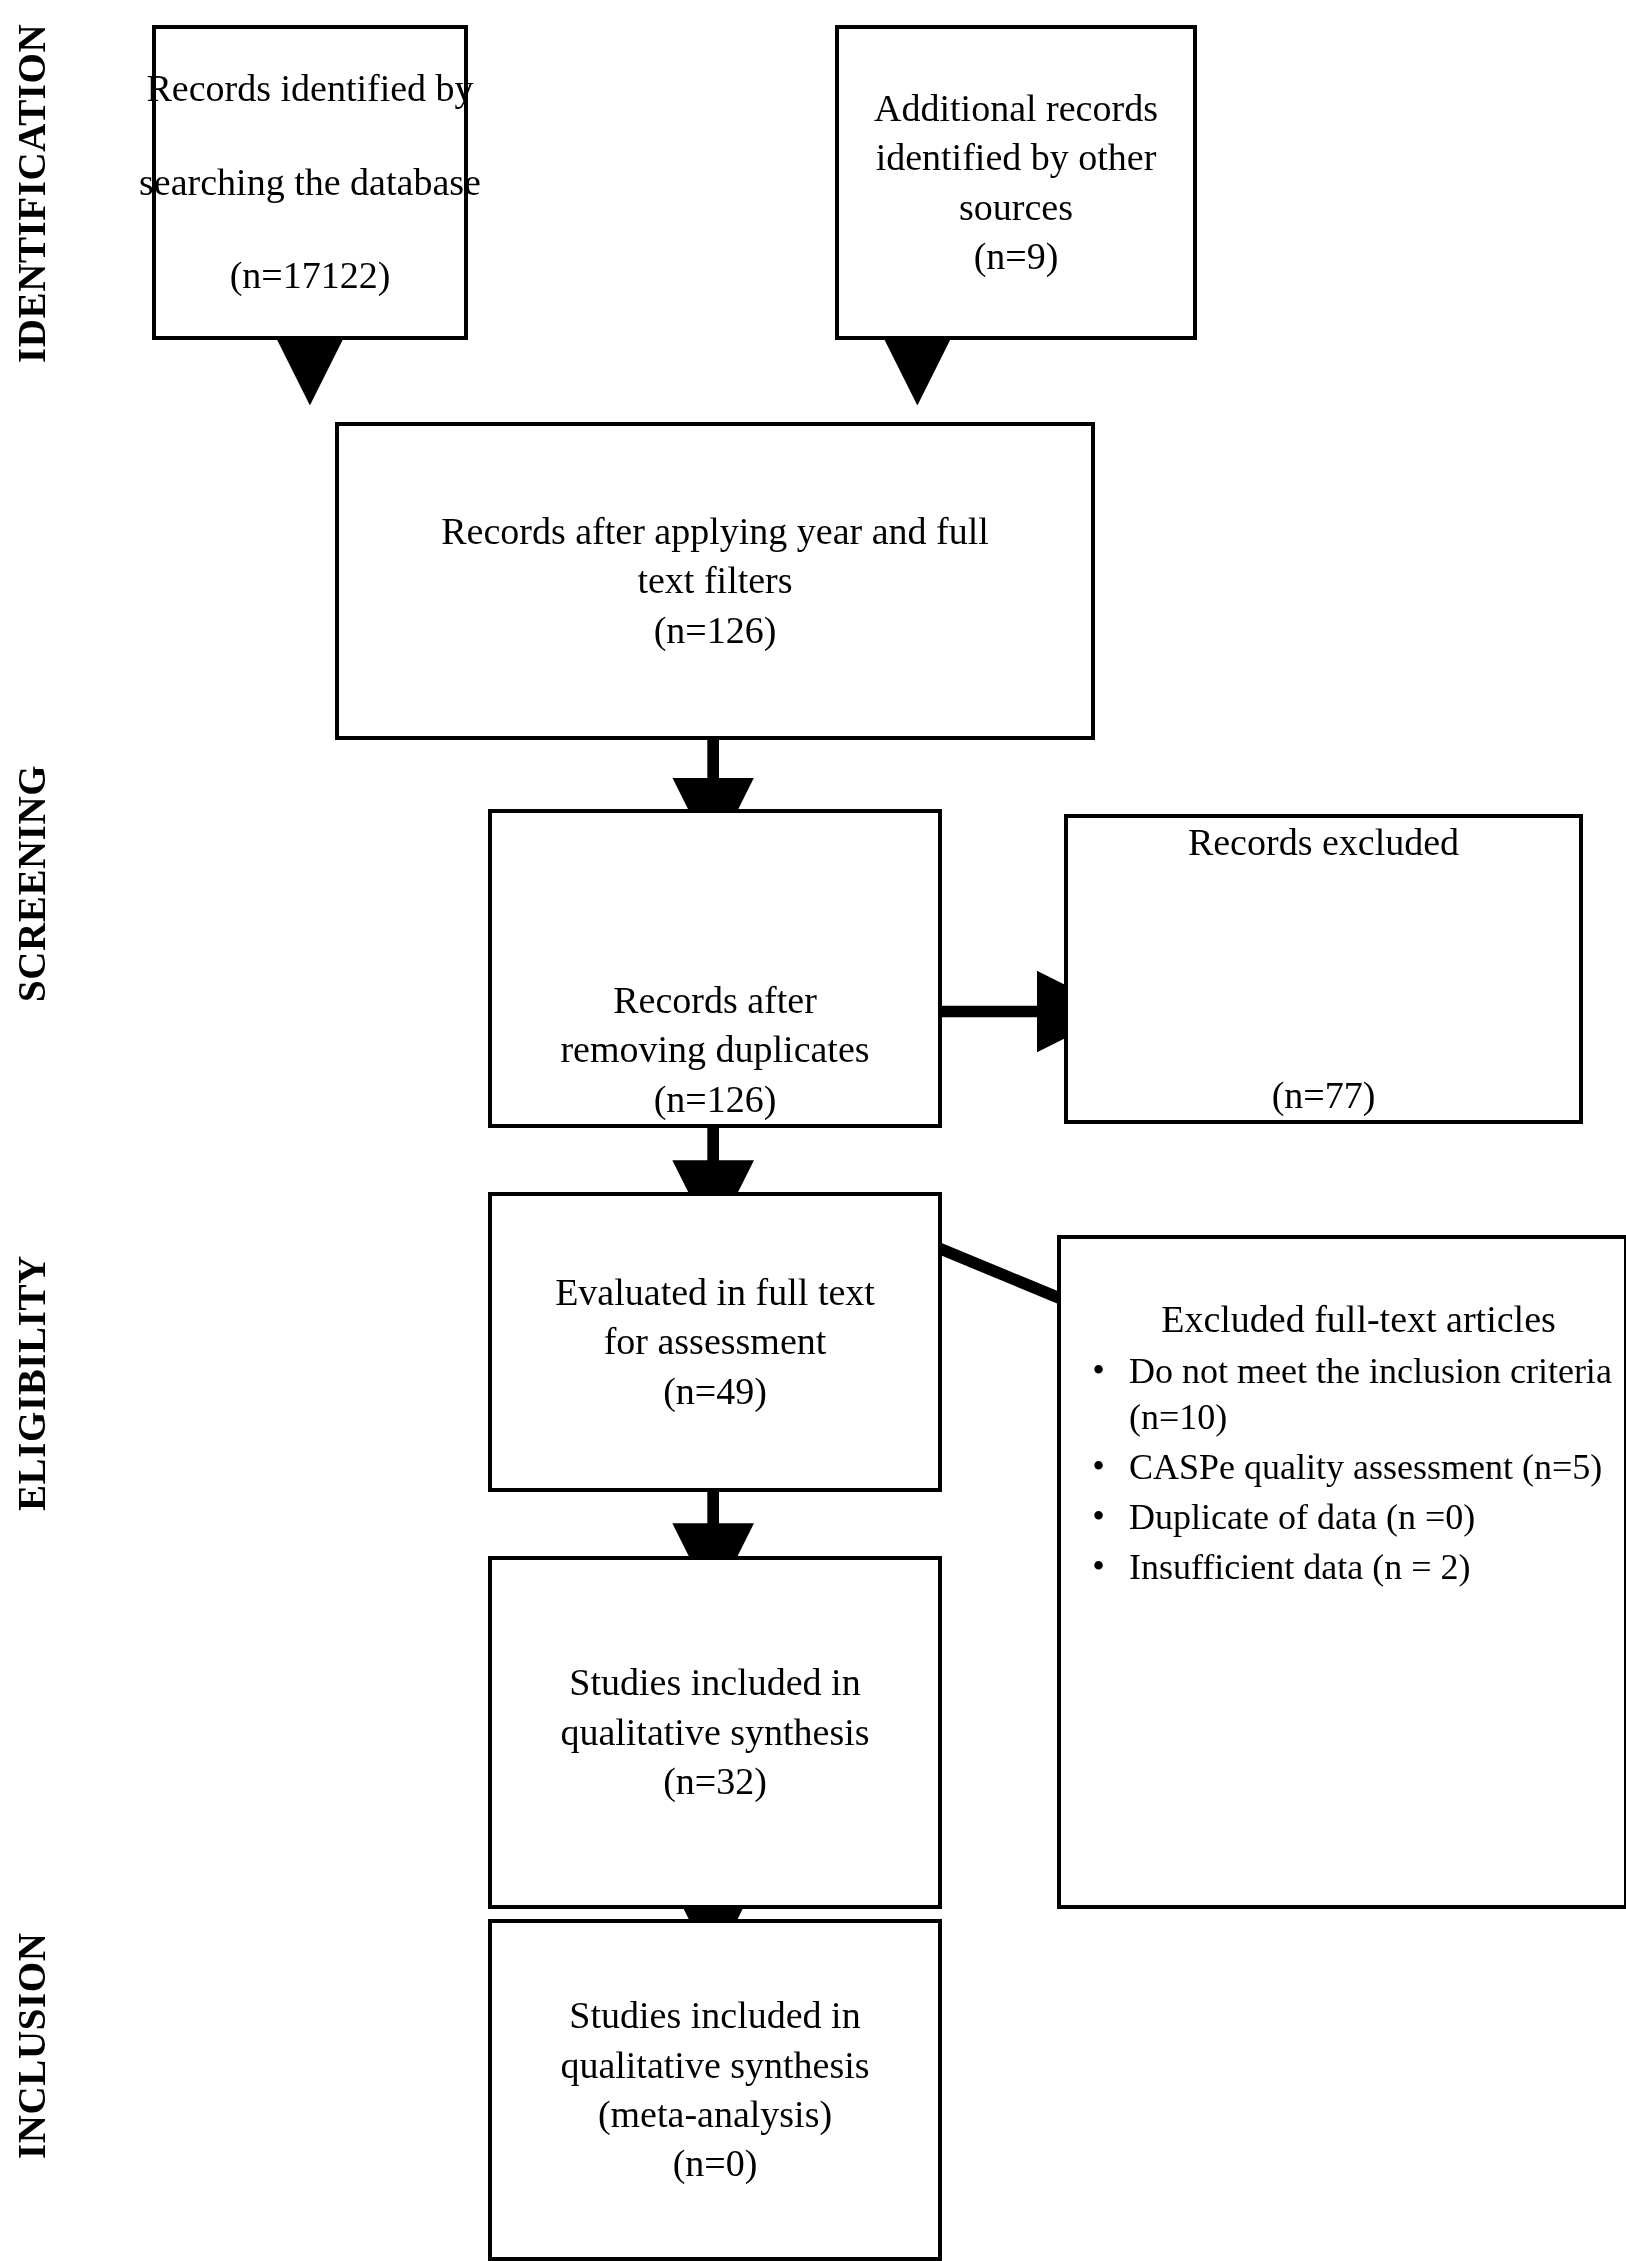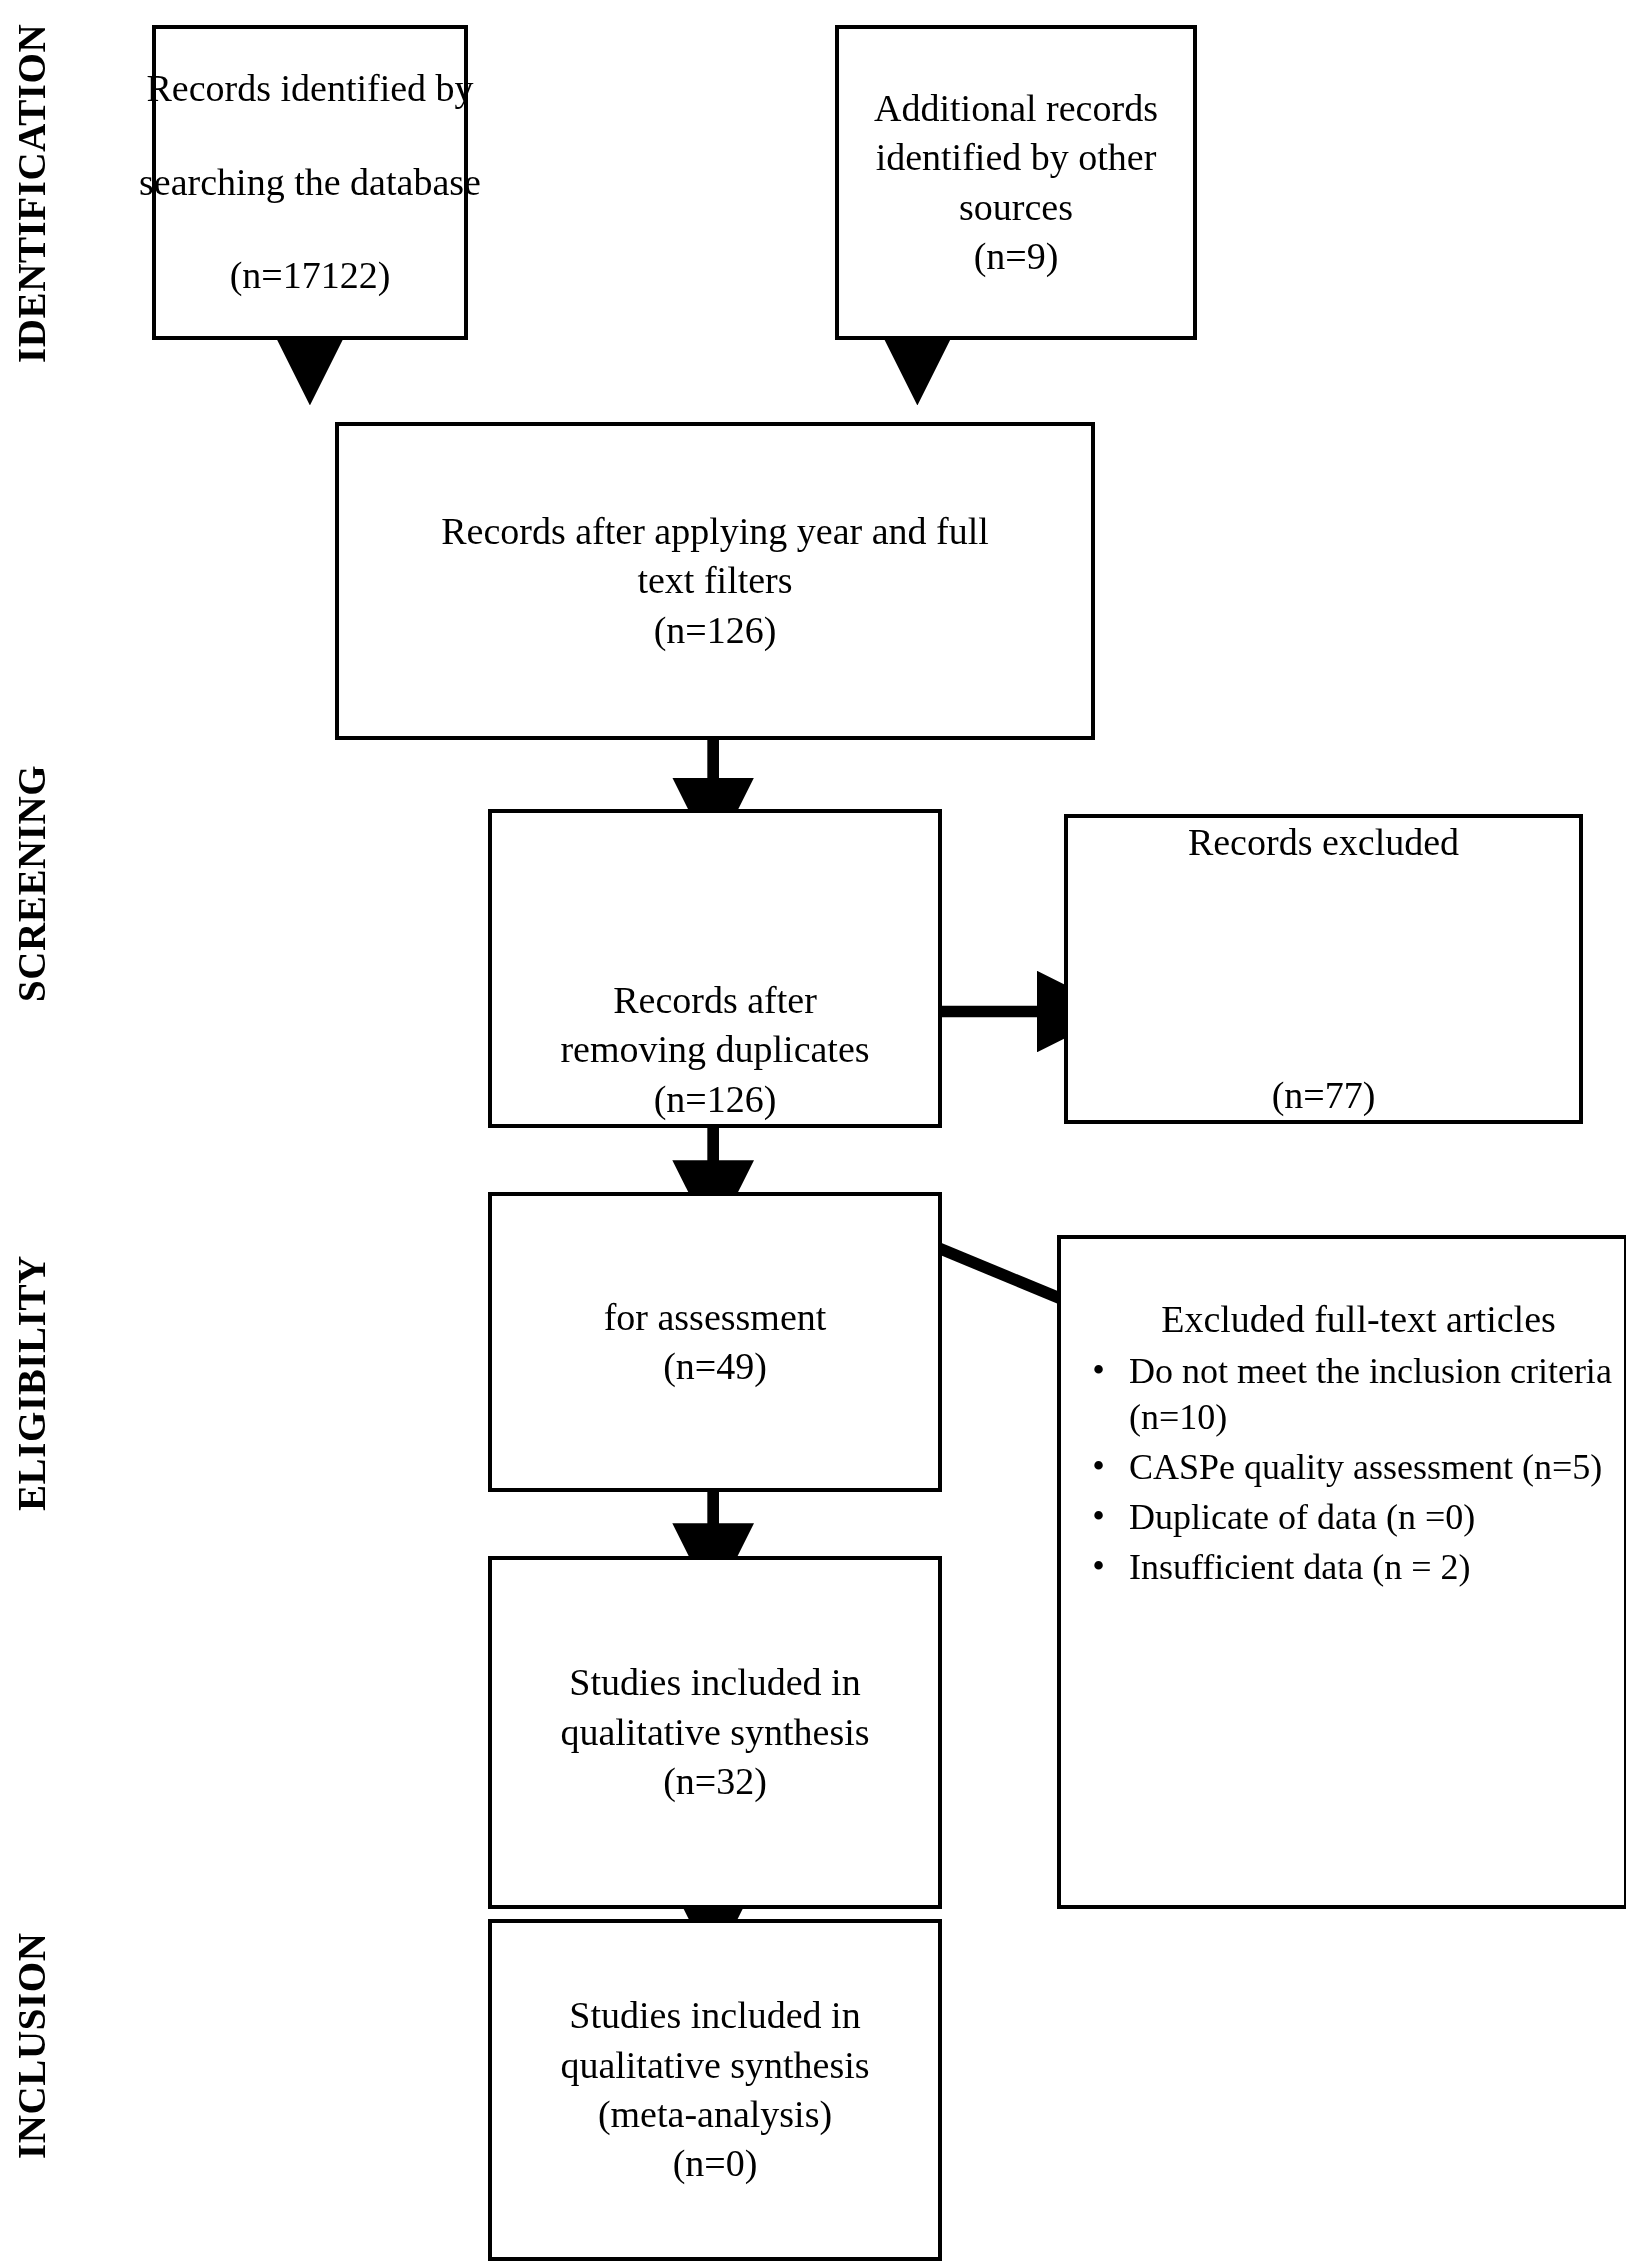--- a/index.html
+++ b/index.html
@@ -150,20 +150,21 @@
     <span class="line">removing duplicates</span>
     <span class="count">(n=126)</span>
   </div>
 
   <div class="node-box" style="left:1064px; top:814px; width:519px; height:310px;justify-content:space-between;">
     <span class="line">Records excluded</span>
     <span class="count">(n=77)</span>
   </div>
 
   <div class="node-box" style="left:488px; top:1192px; width:454px; height:300px;">
+    <span class="line">Evaluated in full text</span>
     <span class="line">for assessment</span>
     <span class="count">(n=49)</span>
   </div>
 
   <div class="node-box excl-box" style="left:1057px; top:1235px; width:571px; height:674px;">
     <span class="line excl-title">Excluded full-text articles</span>
     <ul class="excl-list">
       <li>
         <span class="bullet">•</span>
         <span>Do not meet the inclusion criteria (n=10)</span>

